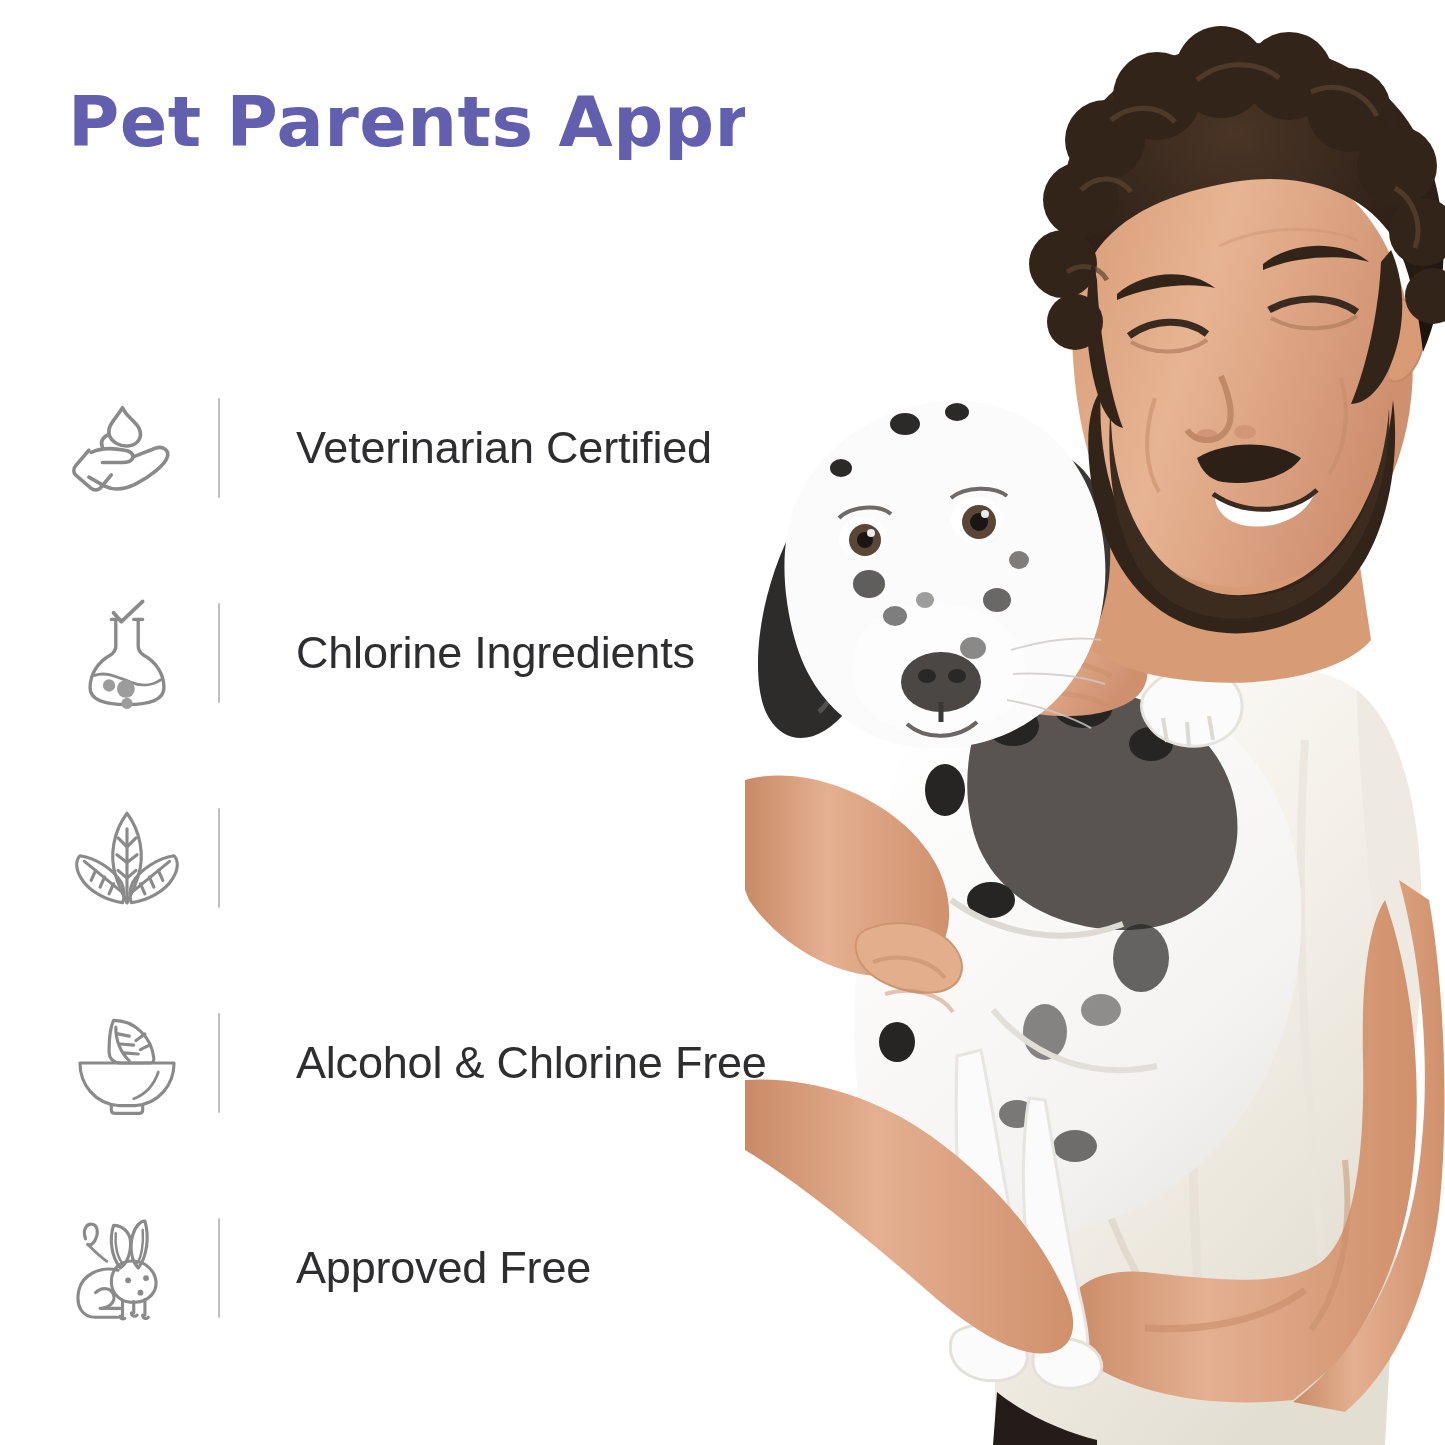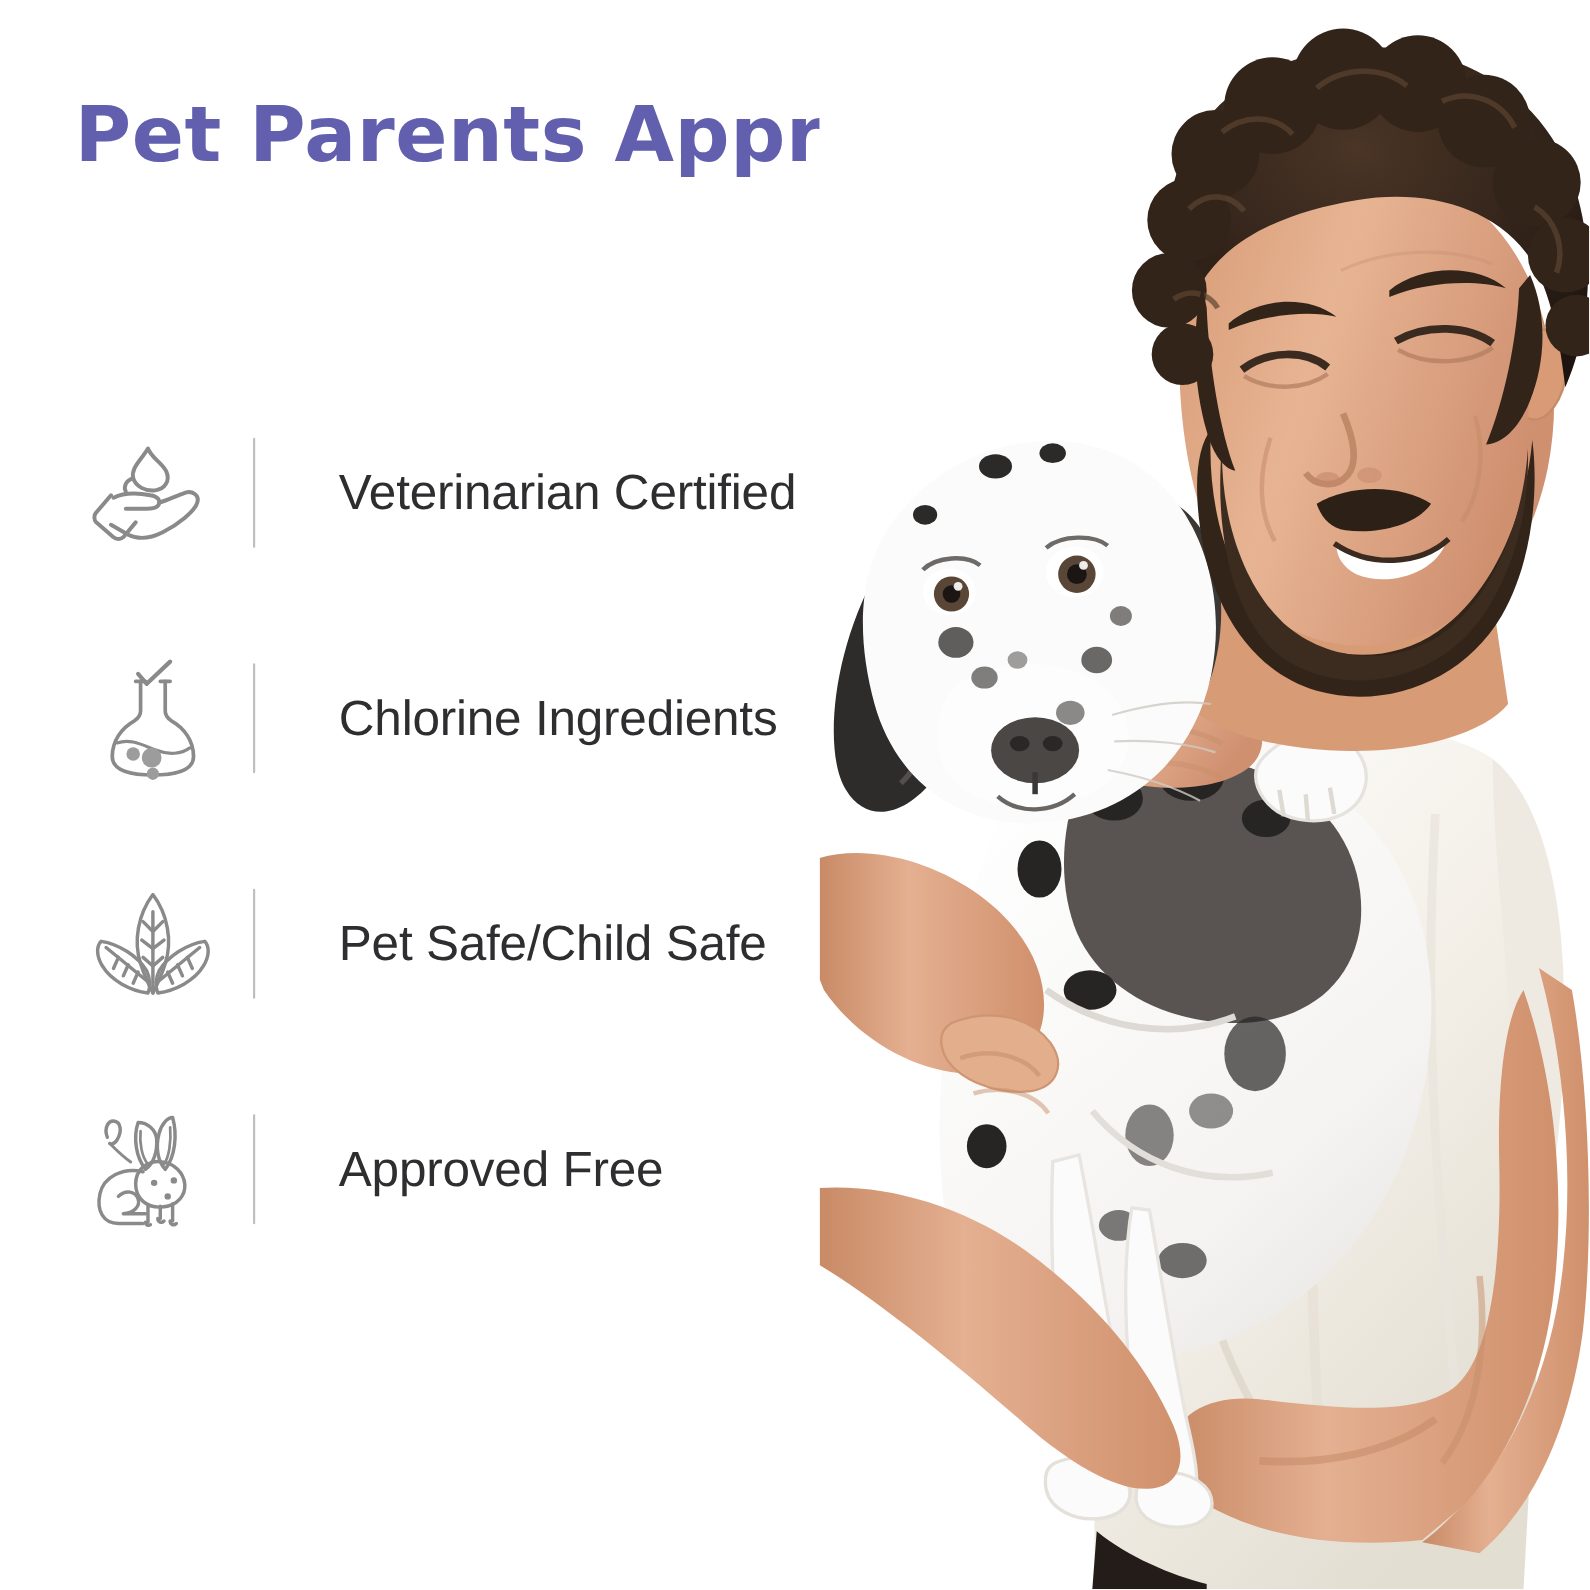--- a/index.html
+++ b/index.html
@@ -28,21 +28,21 @@
     font-weight: 700;
     font-size: 70px;
     line-height: 96px;
     letter-spacing: 0.5px;
     white-space: nowrap;
   }
 
   
   #features {
     position: absolute;
-    left: 12px;
+    left: 0;
     top: 345px;
     width: 830px;
   }
   .feature-row {
     position: relative;
     display: flex;
     align-items: center;
     height: 205px;
   }
   .feature-icon {
@@ -404,23 +404,37 @@
           <path d="M50 40 L42 32 M50 40 L58 32 M50 54 L41 47 M50 54 L59 47 M50 68 L42 61 M50 68 L58 61"></path>
           <path d="M46 90 C32 88 16 80 9 68 C4 60 4 52 8 48 C22 50 38 60 45 72 C48 78 48 86 46 90 Z"></path>
           <path d="M12 53 L45 80"></path>
           <path d="M22 61 L18 70 M30 67 L26 76 M38 73 L34 82"></path>
           <path d="M54 90 C68 88 84 80 91 68 C96 60 96 52 92 48 C78 50 62 60 55 72 C52 78 52 86 54 90 Z"></path>
           <path d="M88 53 L55 80"></path>
           <path d="M78 61 L82 70 M70 67 L74 76 M62 73 L66 82"></path>
         </svg>
       </div>
       <div class="feature-divider"></div>
-      <div class="feature-label">Pet Safe/Child Safe</div>
     </div>
 
+    <div class="feature-row">
+      <div class="feature-icon">
+        <svg viewBox="0 0 100 100" fill="none" stroke="#8a8a8a" stroke-width="2.8" stroke-linecap="round" stroke-linejoin="round">
+          <path d="M38 12 C56 12 72 26 74 46 C74 48 73 50 71 50 L44 50
+                   C38 50 34 46 34 40 C34 28 35 18 38 12 Z"></path>
+          <path d="M40 18 C40 30 44 40 52 48"></path>
+          <path d="M52 26 L42 24 M56 34 L44 33 M60 42 L47 41 M58 30 L66 24 M62 38 L70 34"></path>
+          <path d="M8 50 L92 50 C92 70 78 86 58 88 L42 88 C22 86 8 70 8 50 Z"></path>
+          <path d="M78 58 C74 70 66 78 56 82" stroke-width="2.4"></path>
+          <path d="M36 88 L36 92 C36 94 37 95 39 95 L61 95 C63 95 64 94 64 92 L64 88"></path>
+        </svg>
+      </div>
+      <div class="feature-divider"></div>
+      <div class="feature-label">Alcohol &amp; Chlorine Free</div>
+    </div>
 
     <div class="feature-row">
       <div class="feature-icon">
         <svg viewBox="0 0 100 100" fill="none" stroke="#8a8a8a" stroke-width="2.8" stroke-linecap="round" stroke-linejoin="round">
           <path d="M38 12 C34 24 36 40 44 50 C50 46 54 36 53 25 C52 18 46 12 38 12 Z"></path>
           <path d="M40 19 C39 29 41 40 46 46" stroke-width="2.2"></path>
           <path d="M66 8 C70 22 68 40 60 50 C54 44 52 32 55 21 C57 13 62 8 66 8 Z"></path>
           <path d="M64 16 C65 28 63 40 59 46" stroke-width="2.2"></path>
           <path d="M42 48 C50 42 62 42 70 50 C77 57 78 67 72 74 C65 82 50 83 42 76
                    C34 69 34 55 42 48 Z"></path>

